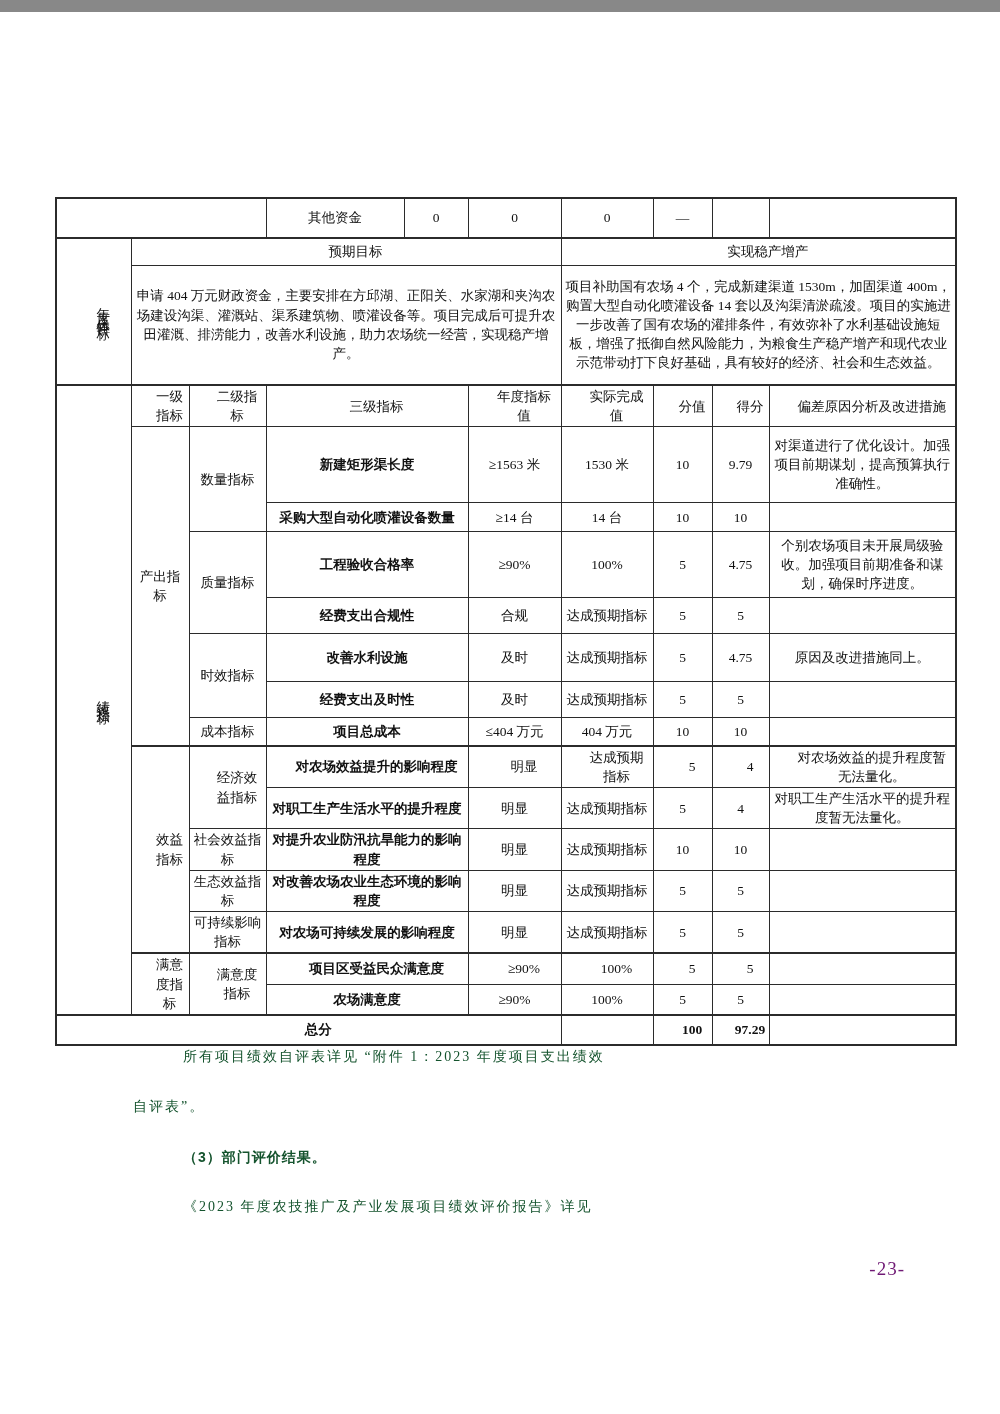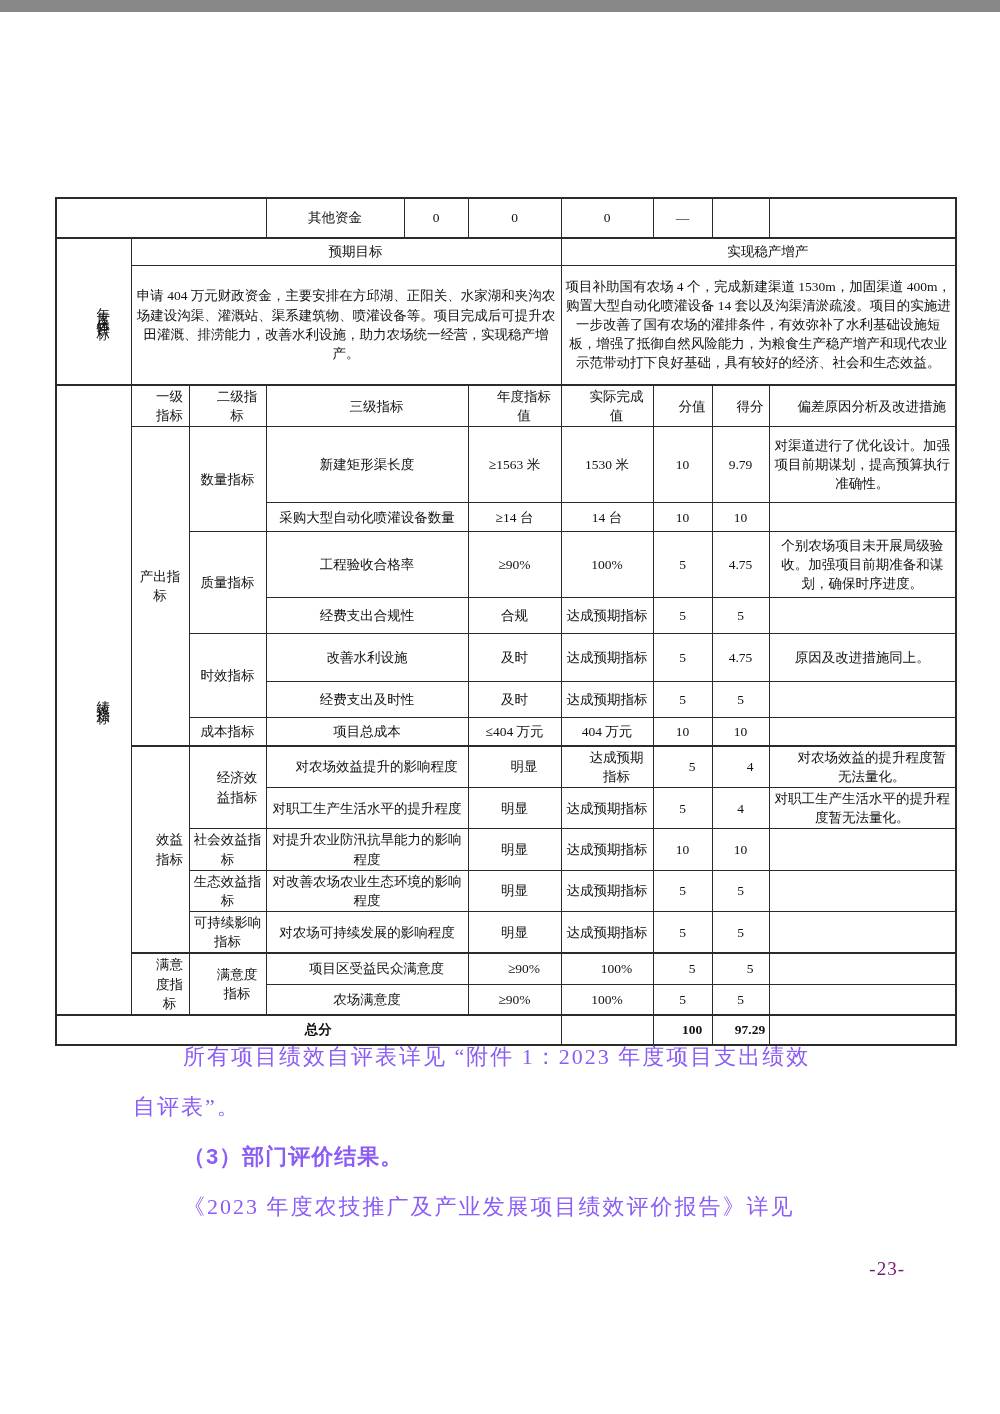--- a/index.html
+++ b/index.html
@@ -13,33 +13,33 @@
     border-collapse:collapse;table-layout:fixed;
     border:2px solid #2b2b2b;
   }
   table.doc td{
     border:1px solid #2b2b2b;
     font-size:13.5px;line-height:1.42;
     text-align:center;vertical-align:middle;
     padding:1px 3px;overflow:hidden;word-break:break-all;
   }
   tr.sep td{border-top:2px solid #2b2b2b;padding-left:22px;}
-  td.left{text-align:left;padding:2px 5px;}
+  td.left{text-align:left;padding:2px 5px;font-weight:bold;}
   td.l2col{padding:2px 4px;}
   td.actualcol{padding:2px 6px;}
   td.goaltext{text-align:left;padding:4px 10px;font-size:14px;line-height:24px;}
   td.remark{text-align:left;padding:3px 5px;line-height:20px;}
   .vtext{
     writing-mode:vertical-rl;text-orientation:upright;
     letter-spacing:4px;display:inline-block;
   }
   .bold{font-weight:bold;}
   .body-text{
     position:absolute;left:133px;top:1020px;width:772px;
-    font-size:22px;line-height:50px;letter-spacing:2px;color:#8b5cf6;
+    font-size:14px;line-height:50px;letter-spacing:2px;color:#14532d;
   }
   .body-text .line{white-space:nowrap;}
   .body-text .indent{text-indent:50px;}
   .heading-bold{
     font-weight:bold;
     font-family:"Liberation Sans","DejaVu Sans",sans-serif;
     letter-spacing:1px;
   }
   .page-num{
     position:absolute;top:1246px;left:133px;width:772px;

